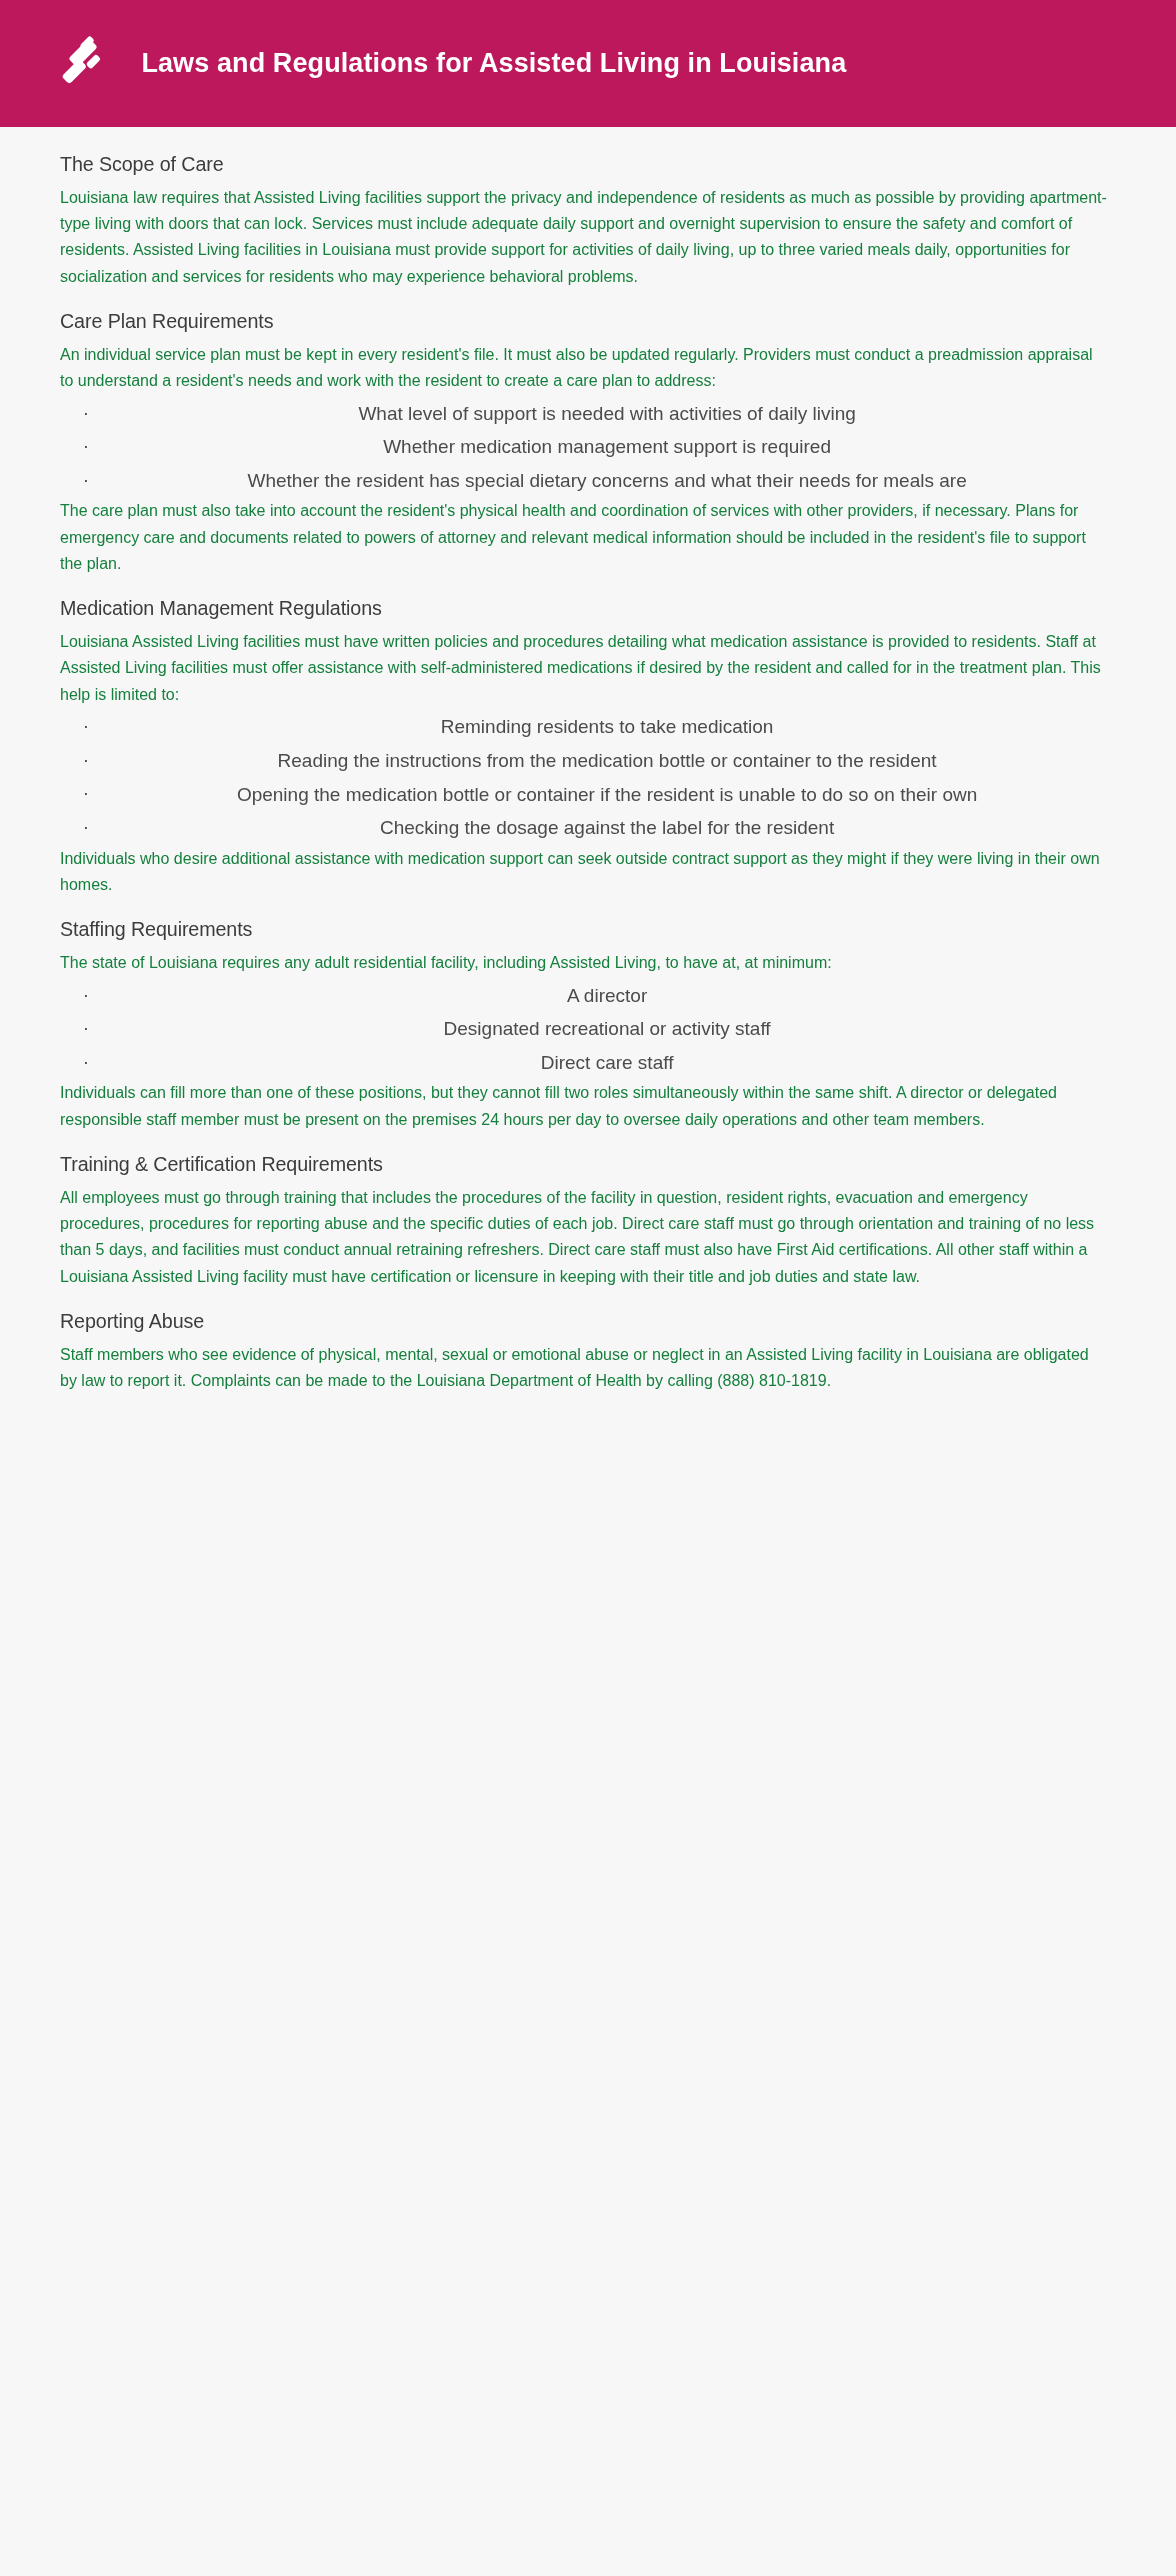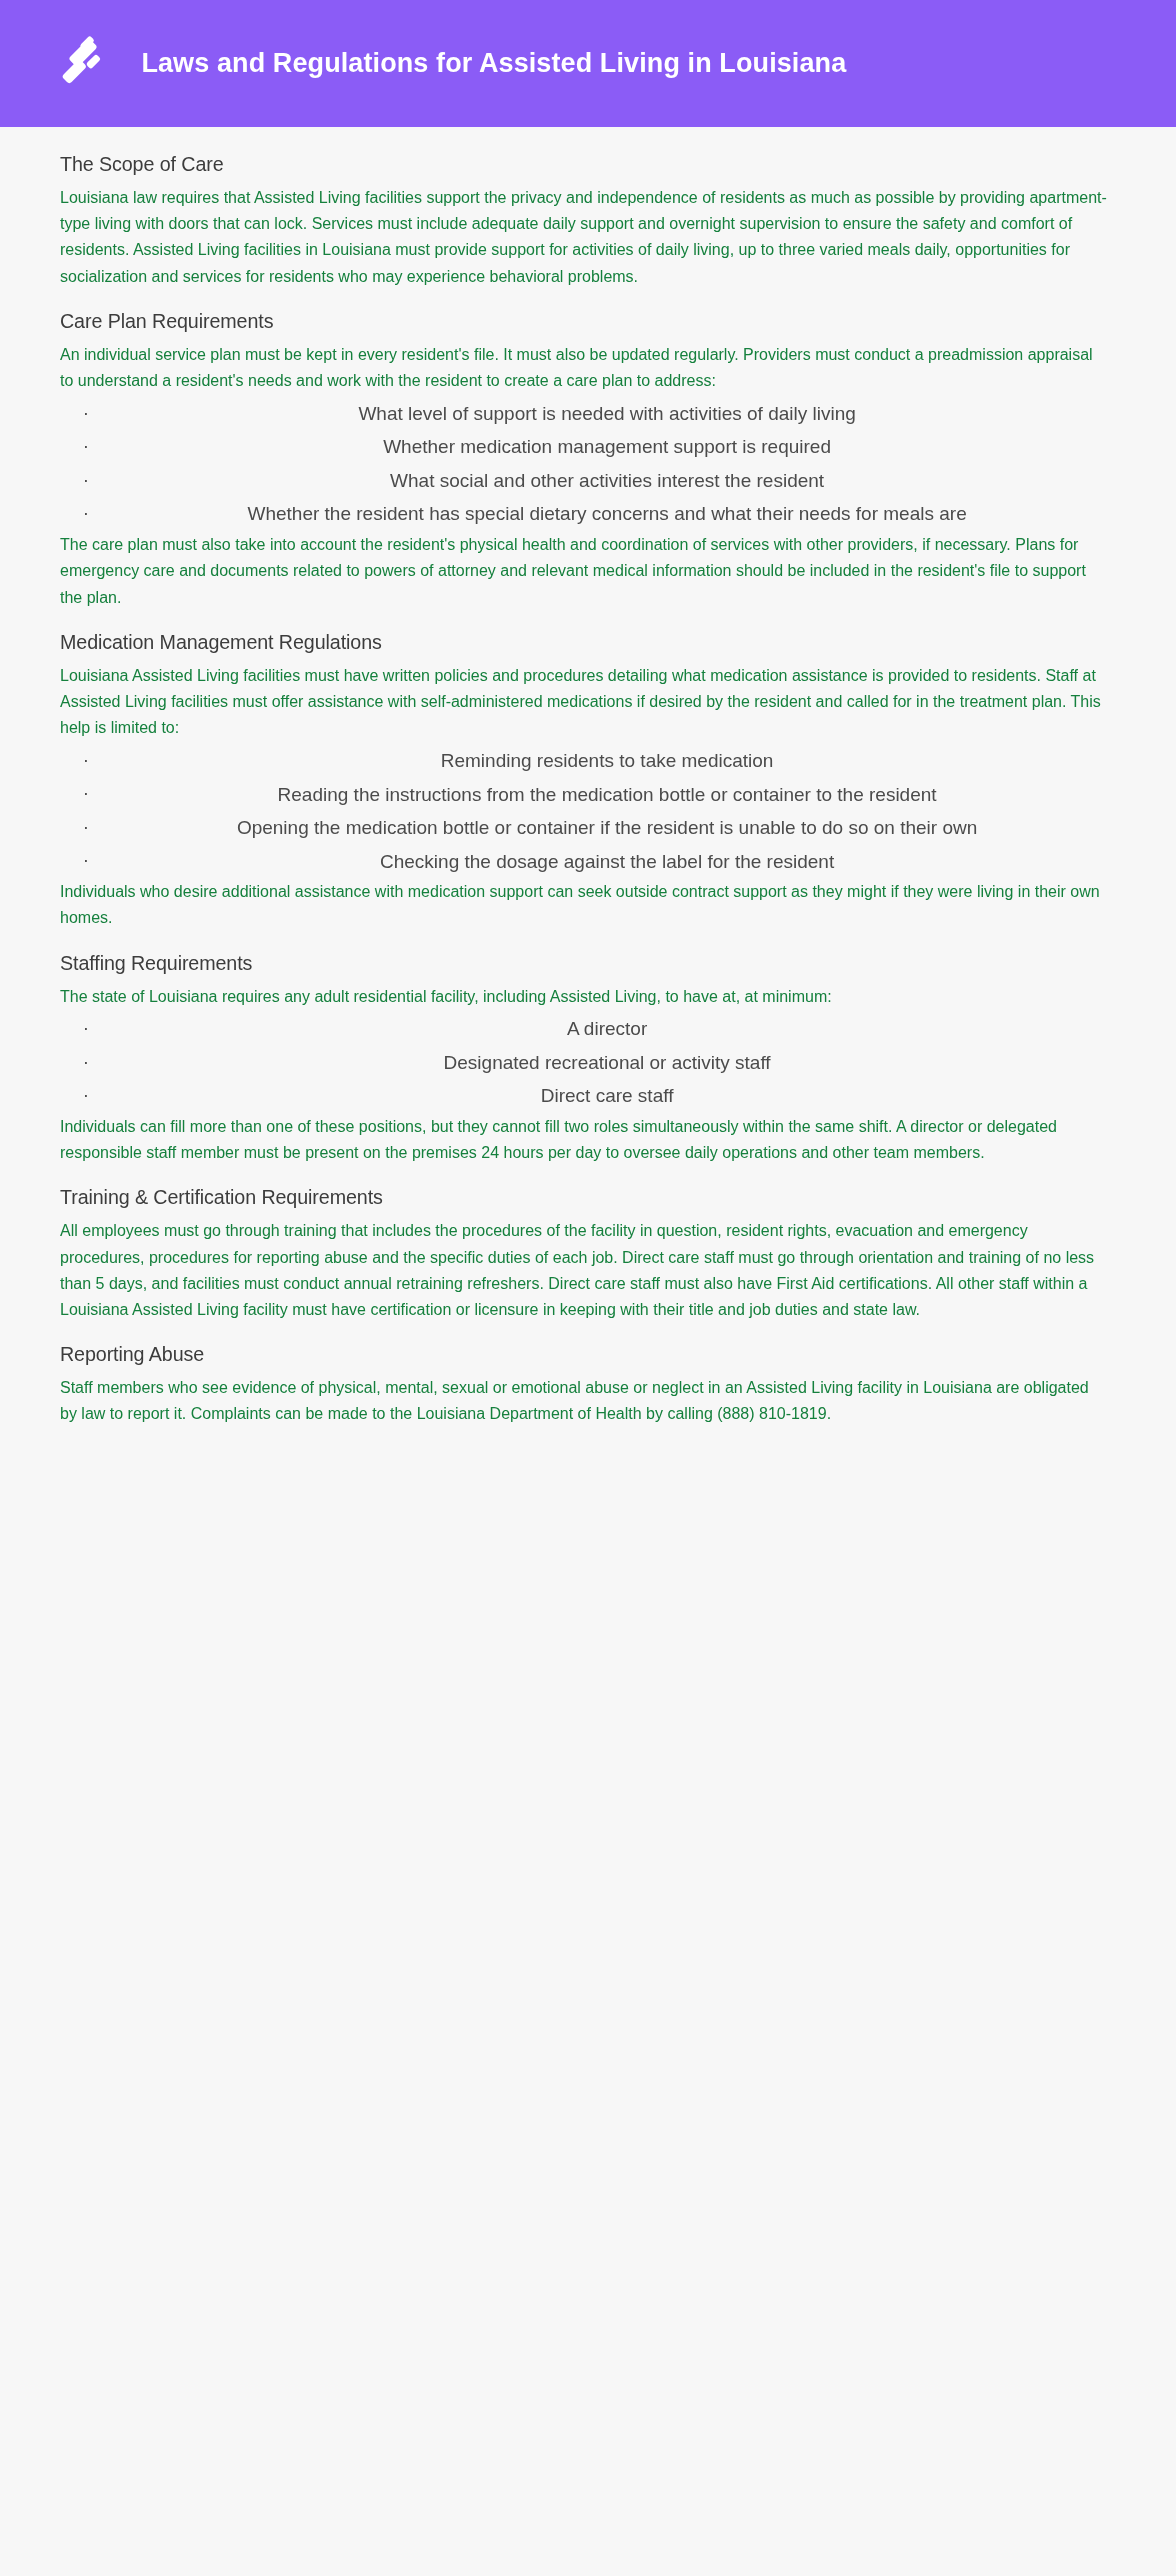--- a/index.html
+++ b/index.html
@@ -9,21 +9,21 @@
   body {
     width: 1176px;
     min-height: 2576px;
     background: #f7f7f7;
     font-family: "Liberation Sans", sans-serif;
     -webkit-font-smoothing: antialiased;
   }
 
   
   .header {
-    background: #8b5cf6;
+    background: #be185d;
     height: 127px;
     display: flex;
     align-items: center;
     padding: 0 0 0 52px;
     box-sizing: border-box;
   }
   .header-icon {
     width: 62px;
     height: 62px;
     flex: 0 0 auto;
@@ -126,21 +126,20 @@
     <h2 class="section-heading">The Scope of Care</h2>
     <p class="para">Louisiana law requires that Assisted Living facilities support the privacy and independence of residents as much as possible by providing apartment-type living with doors that can lock. Services must include adequate daily support and overnight supervision to ensure the safety and comfort of residents. Assisted Living facilities in Louisiana must provide support for activities of daily living, up to three varied meals daily, opportunities for socialization and services for residents who may experience behavioral problems.</p>
   </section>
 
   <section class="section">
     <h2 class="section-heading">Care Plan Requirements</h2>
     <p class="para">An individual service plan must be kept in every resident's file. It must also be updated regularly. Providers must conduct a preadmission appraisal to understand a resident's needs and work with the resident to create a care plan to address:</p>
     <ul class="bullets">
       <li>What level of support is needed with activities of daily living</li>
       <li>Whether medication management support is required</li>
-      <li>What social and other activities interest the resident</li>
       <li>Whether the resident has special dietary concerns and what their needs for meals are</li>
     </ul>
     <p class="para after-list">The care plan must also take into account the resident's physical health and coordination of services with other providers, if necessary. Plans for emergency care and documents related to powers of attorney and relevant medical information should be included in the resident's file to support the plan.</p>
   </section>
 
   <section class="section">
     <h2 class="section-heading">Medication Management Regulations</h2>
     <p class="para">Louisiana Assisted Living facilities must have written policies and procedures detailing what medication assistance is provided to residents. Staff at Assisted Living facilities must offer assistance with self-administered medications if desired by the resident and called for in the treatment plan. This help is limited to:</p>
     <ul class="bullets">
       <li>Reminding residents to take medication</li>

